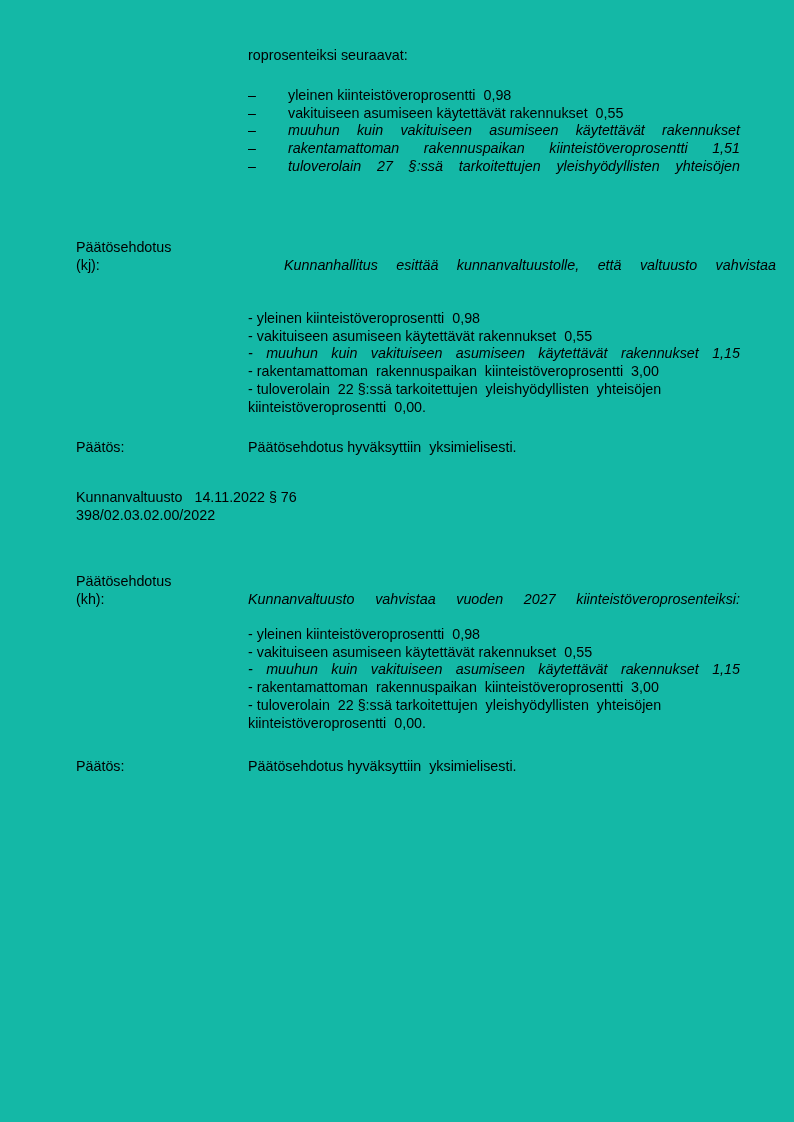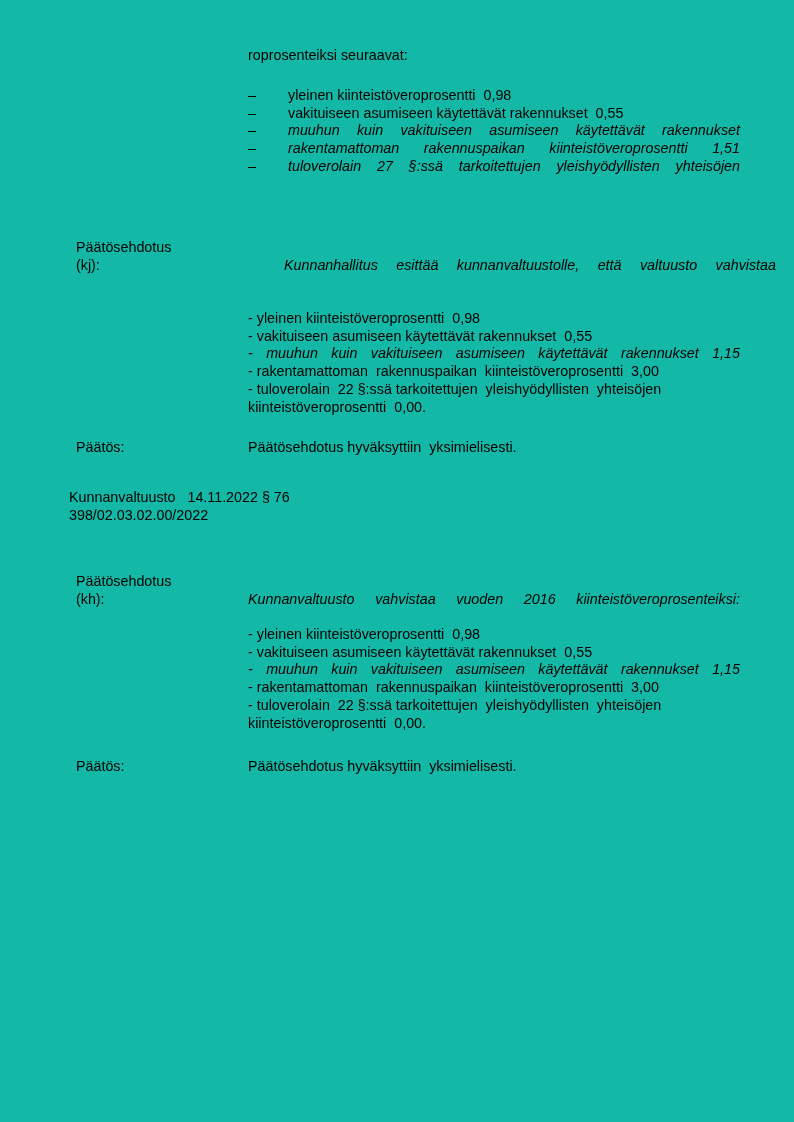--- a/index.html
+++ b/index.html
@@ -77,32 +77,32 @@
     <div class="line">kiinteistöveroprosentti  0,00.</div>
   </div>
 
   <div class="abs" style="left:76px; top:439px;">
     <div class="line">Päätös:</div>
   </div>
   <div class="abs content" style="left:248px; top:439px;">
     <div class="line">Päätösehdotus hyväksyttiin  yksimielisesti.</div>
   </div>
 
-  <div class="abs" style="left:69px; top:489px;">
+  <div class="abs" style="left:76px; top:489px;">
     <div class="line">Kunnanvaltuusto   14.11.2022 § 76</div>
     <div class="line">398/02.03.02.00/2022</div>
   </div>
 
   <div class="abs" style="left:76px; top:573px;">
     <div class="line">Päätösehdotus</div>
     <div class="line">(kh):</div>
   </div>
 
   <div class="abs content" style="left:248px; top:591px;">
-    <div class="line just">Kunnanvaltuusto vahvistaa vuoden 2016 kiinteistöveroprosenteiksi:</div>
+    <div class="line just">Kunnanvaltuusto vahvistaa vuoden 2027 kiinteistöveroprosenteiksi:</div>
   </div>
 
   <div class="abs content" style="left:248px; top:626px;">
     <div class="line">- yleinen kiinteistöveroprosentti  0,98</div>
     <div class="line">- vakituiseen asumiseen käytettävät rakennukset  0,55</div>
     <div class="line just">- muuhun kuin vakituiseen asumiseen käytettävät rakennukset 1,15</div>
     <div class="line">- rakentamattoman  rakennuspaikan  kiinteistöveroprosentti  3,00</div>
     <div class="line">- tuloverolain  22 §:ssä tarkoitettujen  yleishyödyllisten  yhteisöjen</div>
     <div class="line">kiinteistöveroprosentti  0,00.</div>
   </div>

